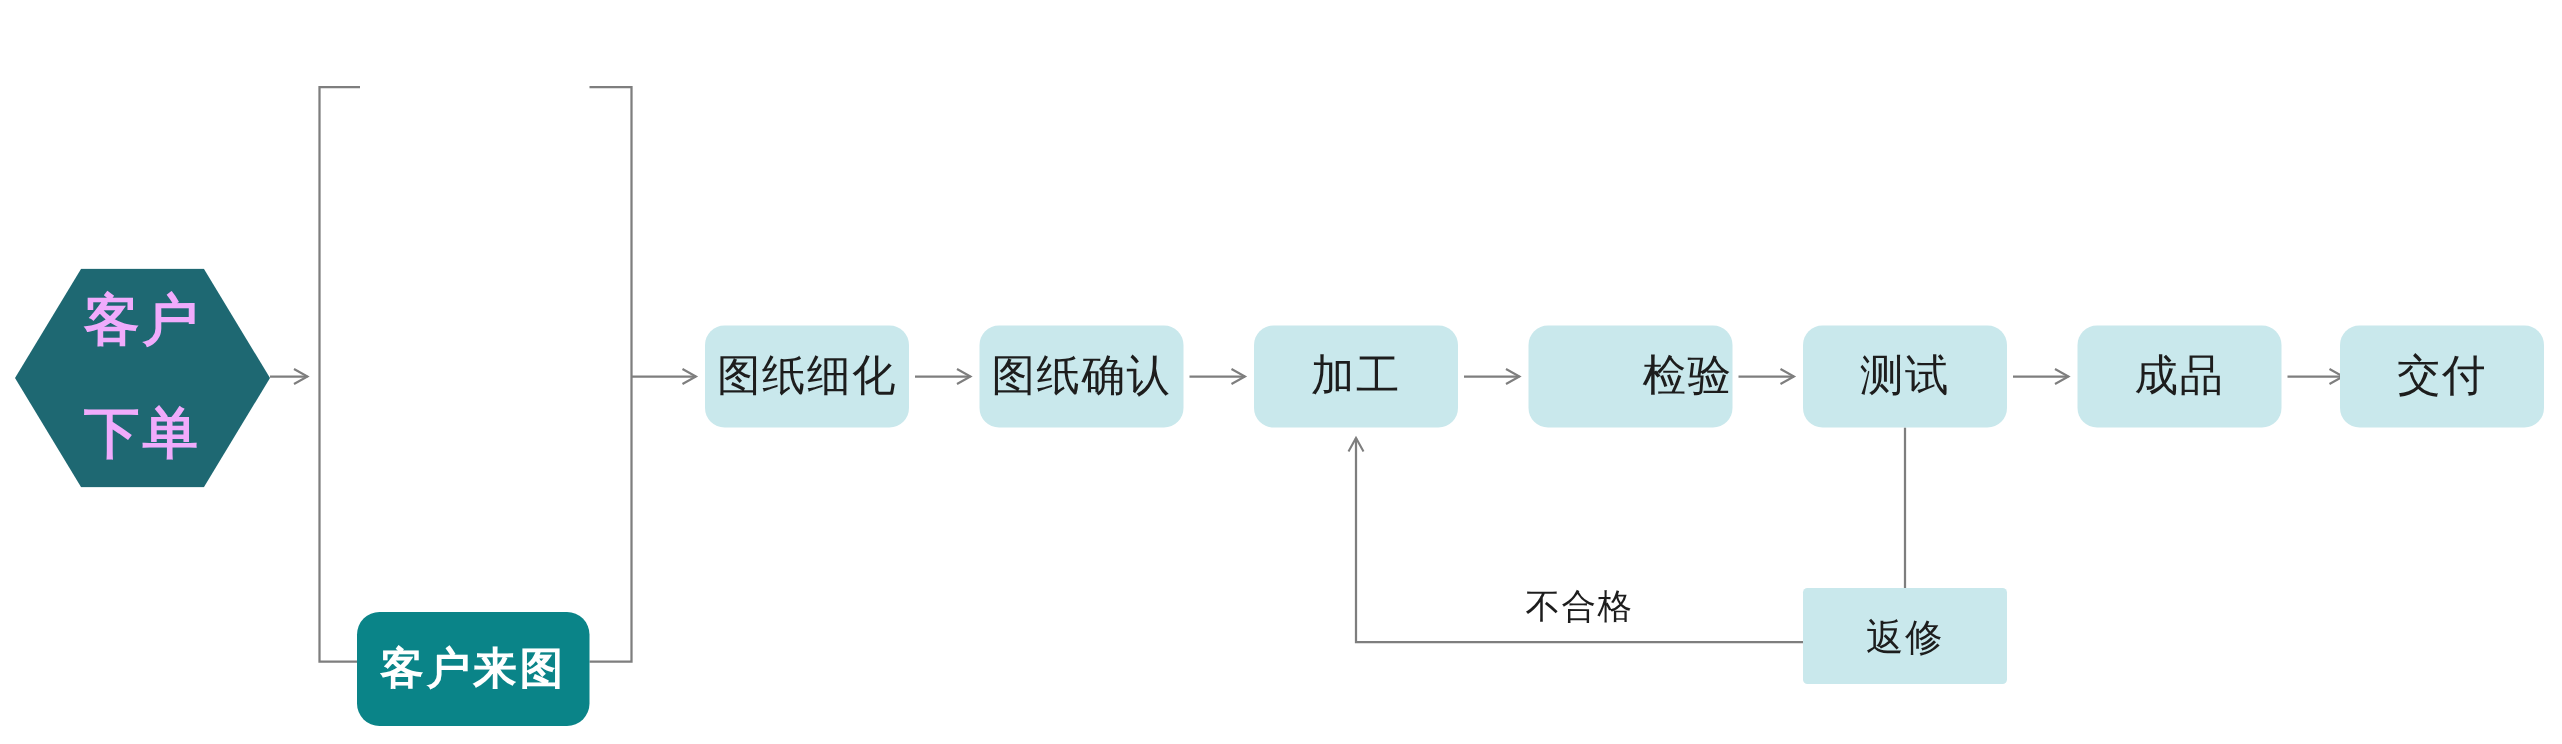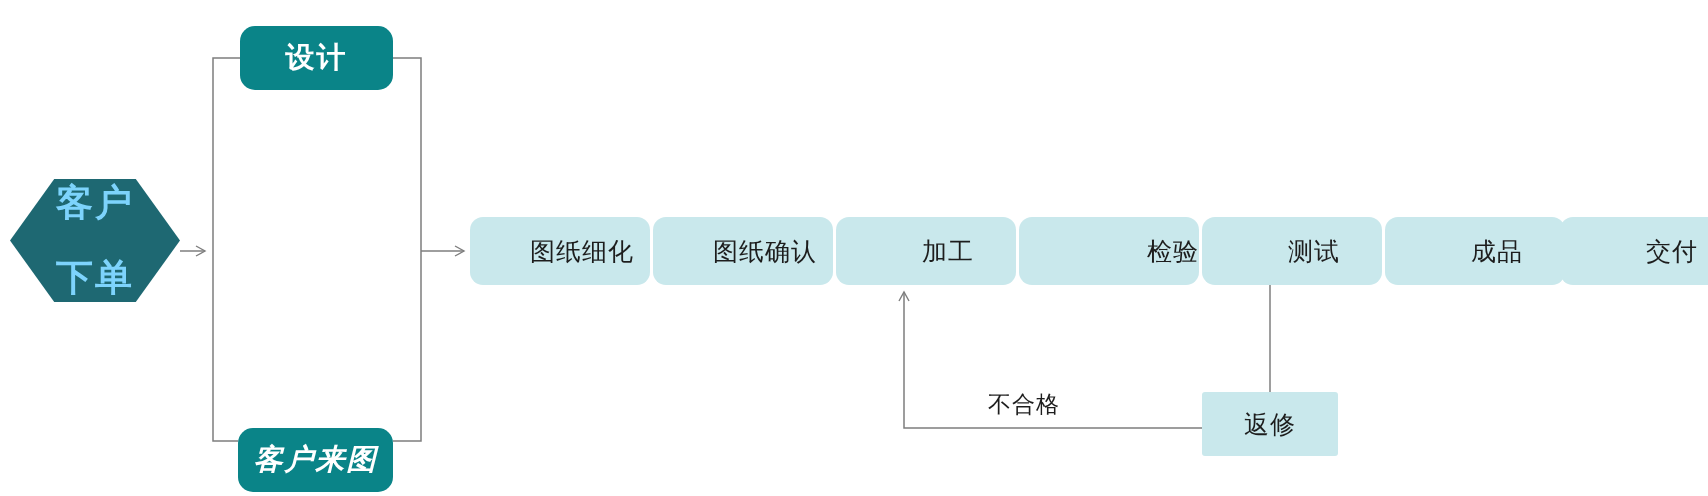--- a/index.html
+++ b/index.html
@@ -7,55 +7,55 @@
     position:relative;
     width:1708px;height:496px;
     background:#ffffff;
     font-family:"Liberation Sans", sans-serif;
     overflow:hidden;
   }
   .connectors{position:absolute;left:0;top:0;width:1708px;height:496px;}
 
   
   .hex{
-    position:absolute;left:10px;top:179px;width:170px;height:123px;
+    position:absolute;left:10px;top:179px;width:170px;height:146px;
     background:#1e6872;
     clip-path:polygon(26% 0%,74% 0%,100% 50%,74% 100%,26% 100%,0% 50%);
     display:flex;flex-direction:column;align-items:center;justify-content:center;
-    color:#7dd3fc;font-weight:bold;font-size:37px;line-height:1.15;letter-spacing:2px;
+    color:#f0abfc;font-weight:bold;font-size:37px;line-height:1.15;letter-spacing:2px;
     text-align:center;
     gap:32px;
   }
 
   
   .branch{
     position:absolute;
     background:#0a8488;border-radius:15px;
     display:flex;align-items:center;justify-content:center;
     color:#ffffff;font-weight:bold;font-size:29px;letter-spacing:2px;
   }
   .branch-top{left:240px;top:26px;width:153px;height:64px;}
-  .branch-bottom{left:238px;top:428px;width:155px;height:64px;font-style:italic;}
+  .branch-bottom{left:238px;top:408px;width:155px;height:76px;}
 
   
   .step{
     position:absolute;top:217px;width:136px;height:68px;
     background:#c9e8ec;border-radius:13px;
     display:flex;align-items:center;justify-content:center;
-    color:#1d1d1d;font-size:25px;letter-spacing:1px;padding-left:44px;
+    color:#1d1d1d;font-size:29px;letter-spacing:1px;
   }
   .rework{
     position:absolute;left:1202px;top:392px;width:136px;height:64px;
     background:#c9e8ec;border-radius:3px;
     display:flex;align-items:center;justify-content:center;
     color:#1d1d1d;font-size:25px;letter-spacing:1px;
   }
   .cond-label{
     position:absolute;left:988px;top:389px;width:130px;
-    color:#1d1d1d;font-size:23px;letter-spacing:1px;
+    text-align:center;color:#1d1d1d;font-size:23px;letter-spacing:1px;
   }
 </style>
 </head>
 <body>
 
 <div class="canvas">
 
   <svg class="connectors" width="1708" height="496" viewBox="0 0 1708 496" fill="none" stroke="#7e7e7e" stroke-width="1.5">
     <defs>
       <marker id="arrowhead" markerWidth="14" markerHeight="14" refX="10" refY="6" orient="auto" markerUnits="userSpaceOnUse">
@@ -78,23 +78,20 @@
 
     <path d="M1270,285 L1270,392"></path>
     <path d="M1202,428 L904,428 L904,292" marker-end="url(#arrowhead)"></path>
   </svg>
 
   <div class="hex">
     <span>客户</span>
     <span>下单</span>
   </div>
 
-  <div class="branch branch-top">
-    <span>设计</span>
-  </div>
   <div class="branch branch-bottom">
     <span>客户来图</span>
   </div>
 
   <div class="step" style="left:470px;">
     <span>图纸细化</span>
   </div>
   <div class="step" style="left:653px;text-align:right;">
     <span>图纸确认</span>
   </div>

